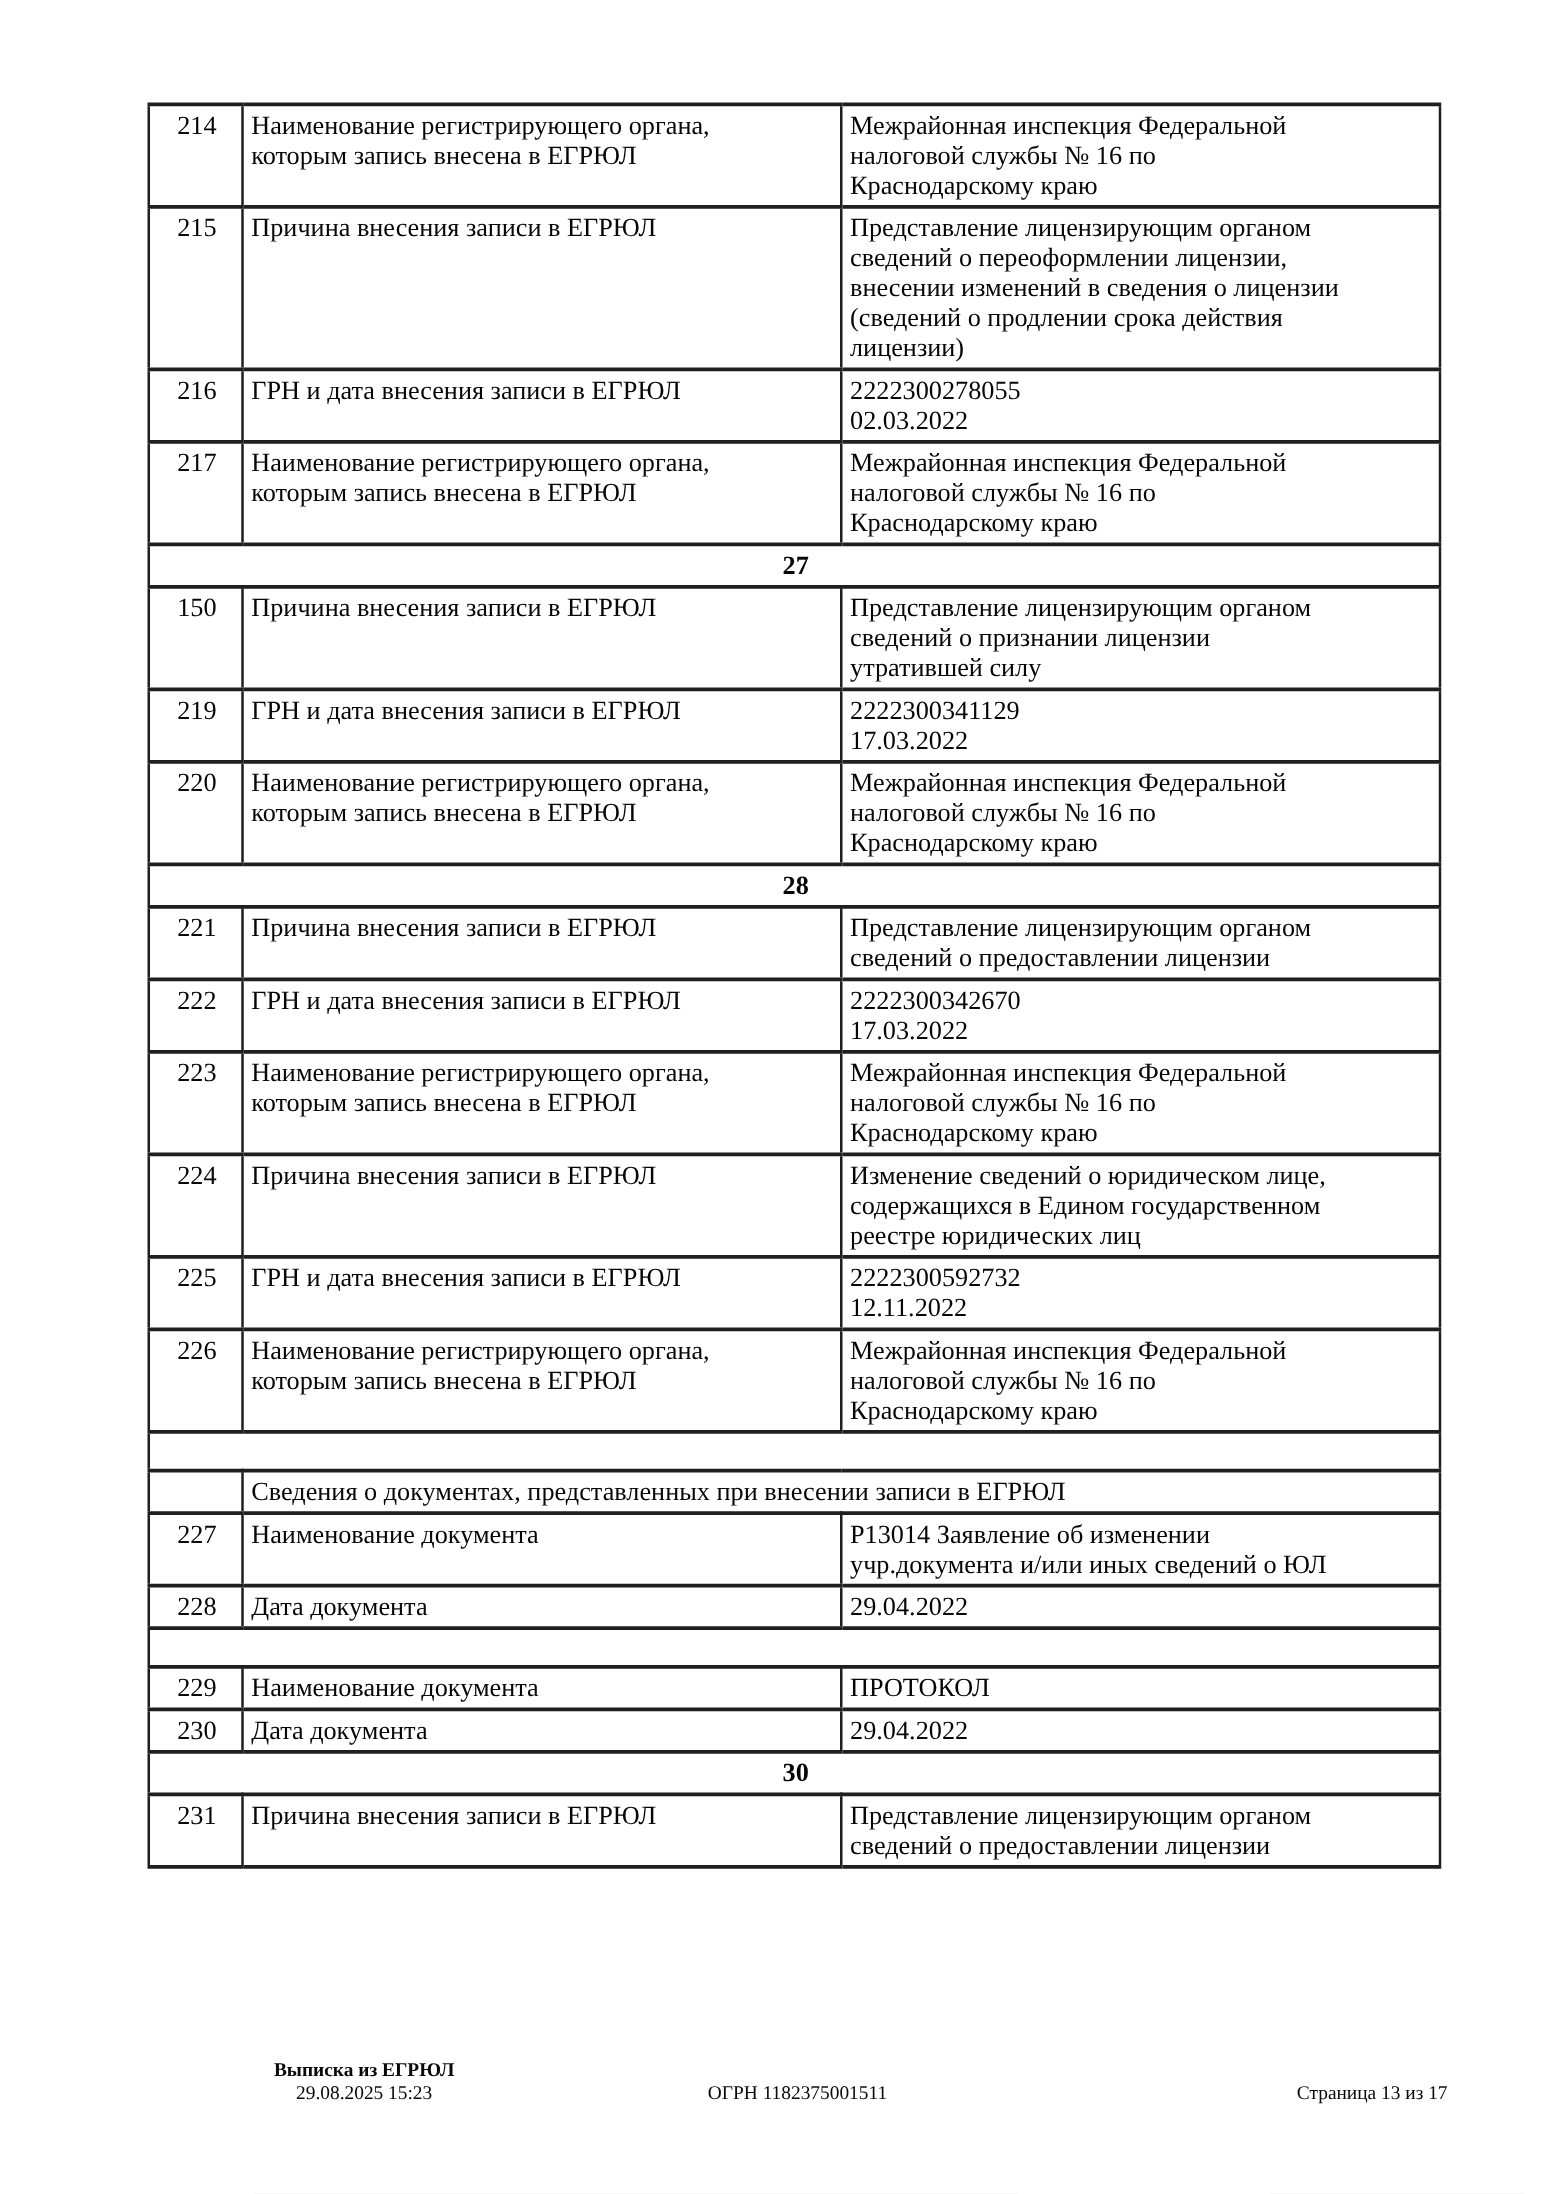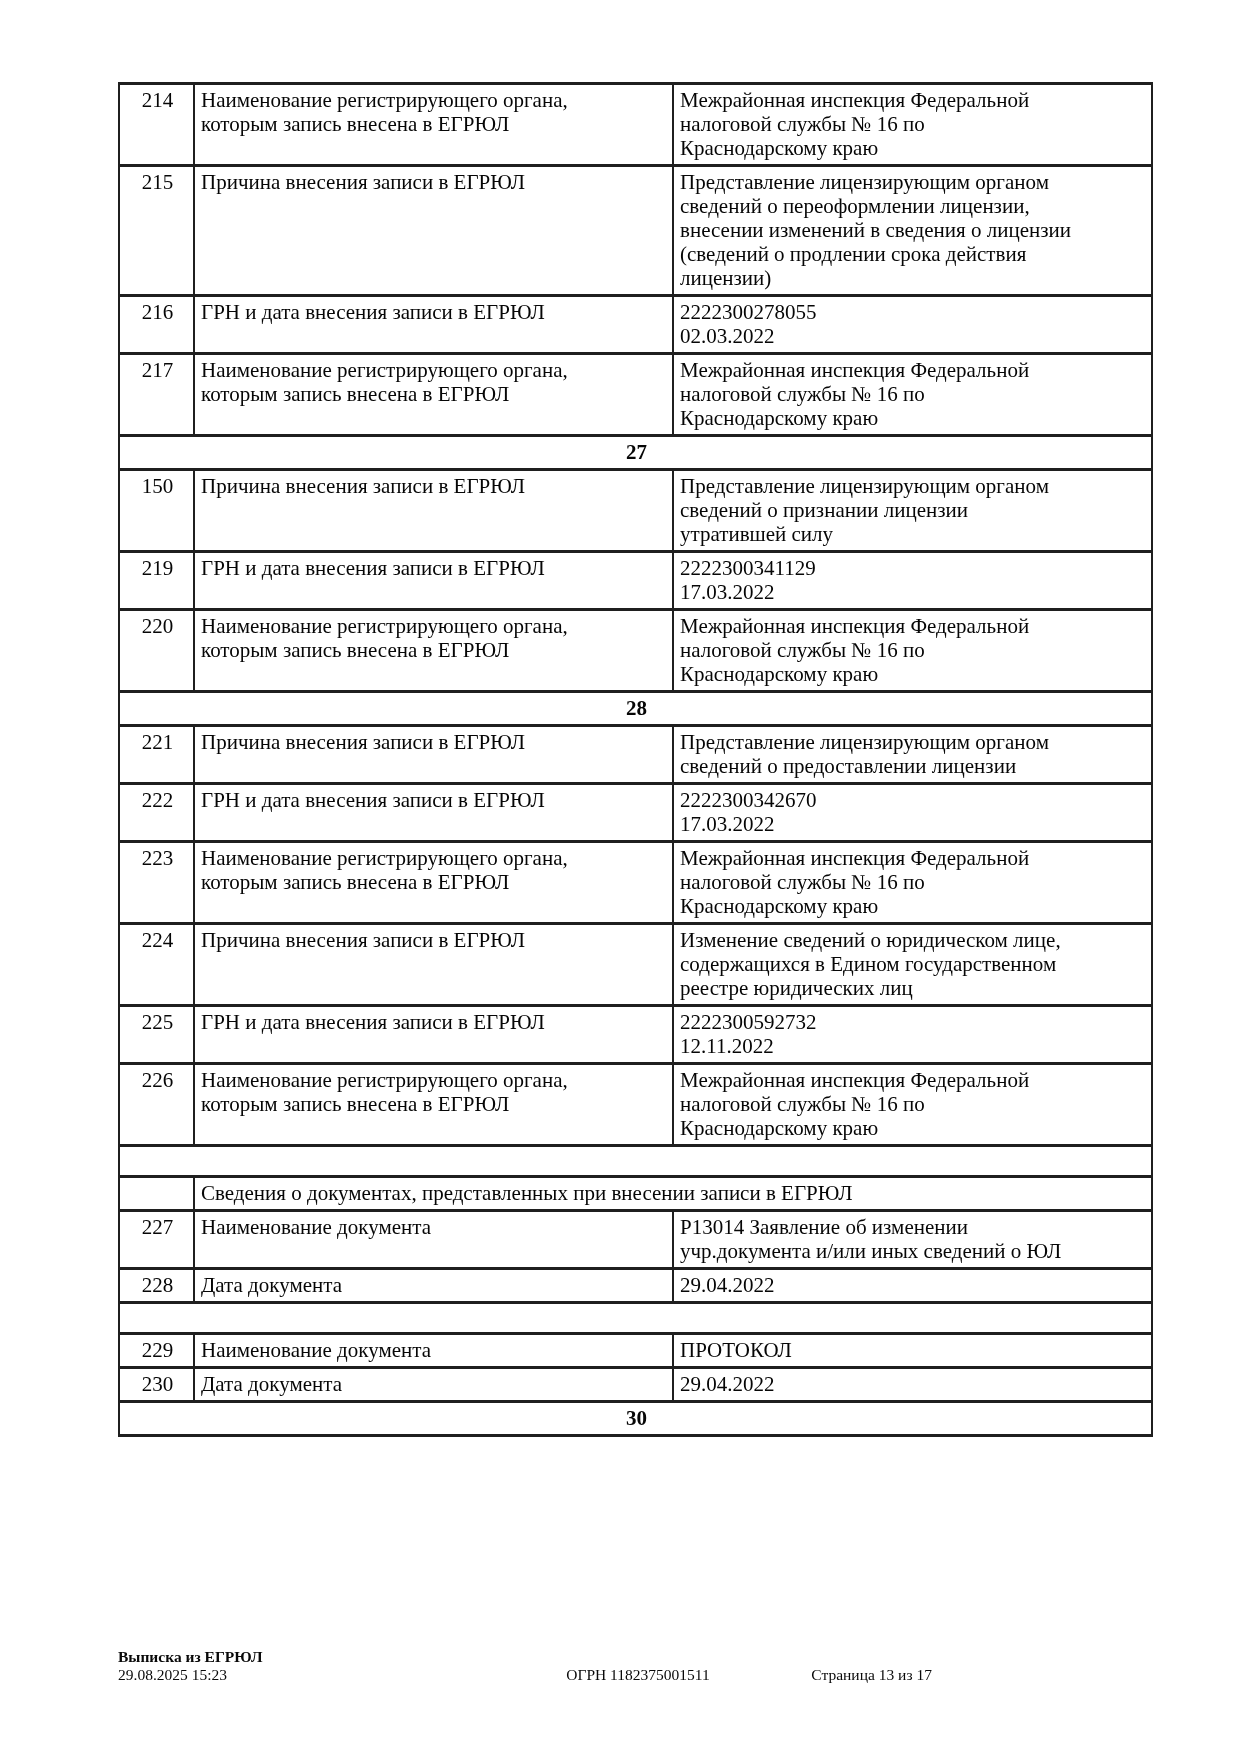--- a/index.html
+++ b/index.html
@@ -56,23 +56,23 @@
     position: absolute;
     left: 118px;
     width: 1040px;
     top: 1648px;
     display: flex;
     align-items: flex-end;
     font-size: 15.5px;
     line-height: 18px;
     color: #090909;
   }
-  .footer-left  { flex: 1; text-align: left; }
+  .footer-left  { flex: 1; text-align: center; }
   .footer-center{ flex: 1; text-align: center; }
-  .footer-right { flex: 1; text-align: left; }
+  .footer-right { flex: 1; text-align: right; }
   .footer-doc-title { font-weight: bold; }
 </style>
 </head>
 <body>
 
 <div class="page">
 
   <table class="egrul">
     <colgroup>
       <col style="width:75px">
@@ -205,20 +205,26 @@
           <td class="cell-text">Наименование документа</td>
           <td class="cell-text">ПРОТОКОЛ</td>
         </tr>
         <tr>
           <td class="num">230</td>
           <td class="cell-text">Дата документа</td>
           <td class="cell-text">29.04.2022</td>
         </tr>
         <tr>
           <td class="section" colspan="3">30</td>
+        </tr>
+        <tr>
+          <td class="num">231</td>
+          <td class="cell-text">Причина внесения записи в ЕГРЮЛ</td>
+          <td class="cell-text">Представление лицензирующим органом
+сведений о предоставлении лицензии</td>
         </tr>
       </tbody>
   </table>
 
   <div class="footer">
     <div class="footer-left">
       <div class="footer-doc-title">Выписка из ЕГРЮЛ</div>
       <div>29.08.2025 15:23</div>
     </div>
     <div class="footer-center">ОГРН 1182375001511</div>

